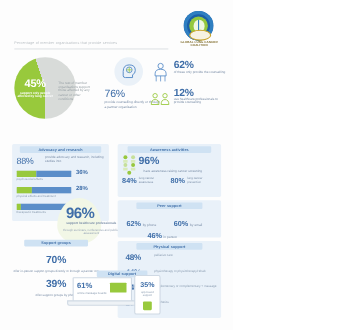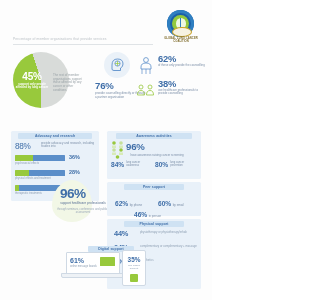--- a/index.html
+++ b/index.html
@@ -71,21 +71,21 @@
 
   
   .brain-stat{position:absolute;left:95px;top:52px;width:52px;height:54px;}
   .brain-icon{
     position:absolute;left:9px;top:0;width:26px;height:26px;border-radius:50%;
     background:#eaf1f8;
   }
   .brain-svg{position:absolute;left:4px;top:4px;}
   .brain-pct{
     position:absolute;left:0;top:28px;width:50px;
-    font-size:9.6px;font-weight:bold;color:#3f6ea8;letter-spacing:-.2px;
+    font-size:9.6px;font-weight:normal;color:#3f6ea8;letter-spacing:-.2px;
   }
   .brain-cap{
     position:absolute;left:0;top:40px;width:52px;
     font-size:3px;line-height:3.6px;color:#7c8fa8;
   }
 
   
   .r-stat{position:absolute;width:72px;}
   .r-stat .ic{position:absolute;left:0;top:1px;width:20px;height:20px;}
   .r-stat .pc{position:absolute;left:22px;top:-2px;font-size:9.4px;font-weight:bold;color:#3f6ea8;letter-spacing:-.2px;}
@@ -227,21 +227,21 @@
 
   <div class="r-stat s38">
     <div class="ic">
       <svg width="20" height="20" viewBox="0 0 20 20">
         <circle cx="5" cy="6" r="2" fill="none" stroke="#98c83d" stroke-width="0.8"></circle>
         <circle cx="14" cy="6" r="2" fill="none" stroke="#98c83d" stroke-width="0.8"></circle>
         <path d="M1.5 14 Q1.5 9.5 5 9.5 Q8.5 9.5 8.5 14 Z" fill="none" stroke="#98c83d" stroke-width="0.8"></path>
         <path d="M10.5 14 Q10.5 9.5 14 9.5 Q17.5 9.5 17.5 14 Z" fill="none" stroke="#98c83d" stroke-width="0.8"></path>
       </svg>
     </div>
-    <div class="pc">38%</div>
+    <div class="pc">12%</div>
     <div class="cp">use healthcare professionals to provide counselling</div>
   </div>
 
   <div class="panel adv"></div>
   <div class="bar-title adv-t">Advocacy and research</div>
   <div class="adv-pct">88%</div>
   <div class="adv-cap">provide advocacy and research, including studies into</div>
   <div class="bars">
     <div class="barrow">
       <div class="btrack">
@@ -306,33 +306,48 @@
     <span class="v">60%</span><span class="l">by email</span>
   </div>
   <div class="pp pp3">
     <span class="v">46%</span><span class="l">in person</span>
   </div>
 
   <div class="panel phys"></div>
   <div class="bar-title phys-t">Physical support</div>
   <div class="plist">
     <div class="prow">
+      <div class="v">48%</div>
+      <div class="l">palliative care</div>
+    </div>
+    <div class="prow">
       <div class="v">44%</div>
       <div class="l">physiotherapy  or  physiotherapy/rehab</div>
     </div>
     <div class="prow">
       <div class="v">24%</div>
       <div class="l">complementary  or  complementary + massage</div>
     </div>
     <div class="prow">
       <div class="v">8%</div>
       <div class="l">prosthetics</div>
     </div>
   </div>
 
+  <div class="sg">
+    <div class="bar-title sg-t" style="position:absolute;left:11px;top:2px;width:58px;">Support groups</div>
+    <div class="sg1">
+      <span class="sg-v">70%</span>
+      <span class="sg-c">offer in-person support groups directly or through a partner org</span>
+    </div>
+    <div class="sg2">
+      <span class="sg-v">39%</span>
+      <span class="sg-c">offer support groups by phone</span>
+    </div>
+  </div>
 
   <div class="bar-title dig-t">Digital support</div>
   <div class="laptop">
     <div class="lap-screen">
       <div class="lap-v">61%</div>
       <div class="lap-c">online message boards</div>
       <div class="lap-img"></div>
     </div>
     <div class="lap-base"></div>
   </div>

